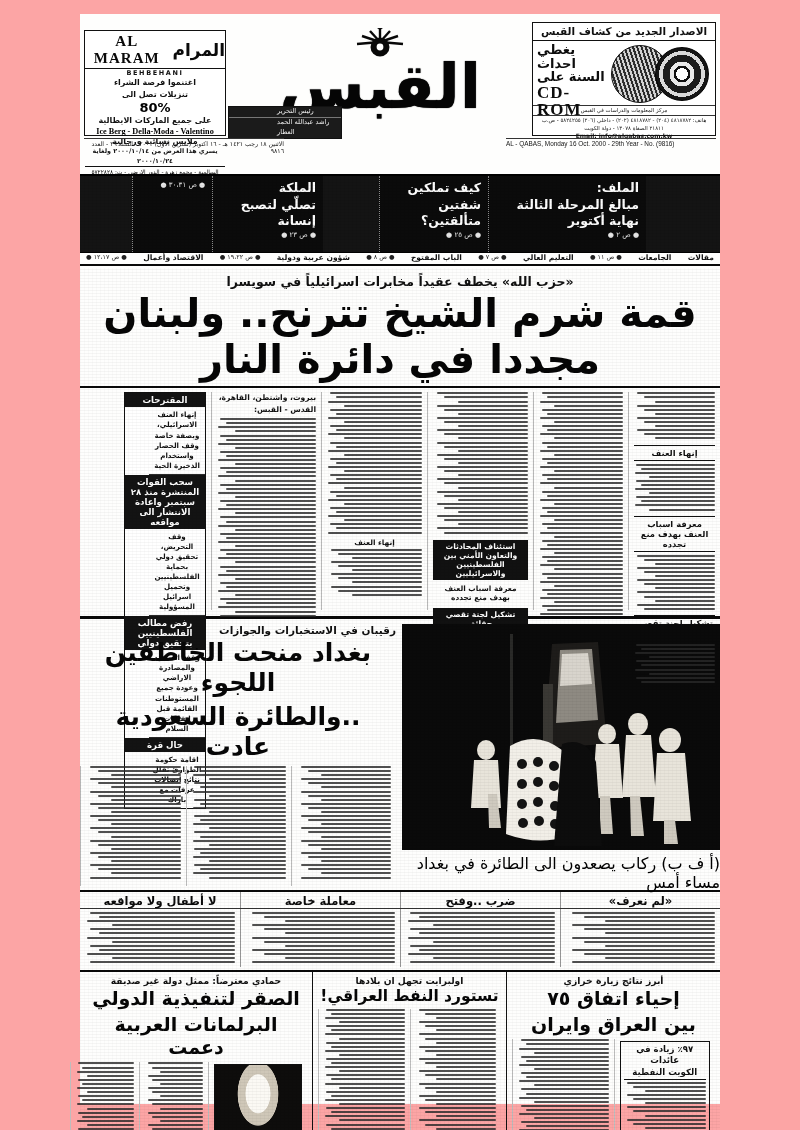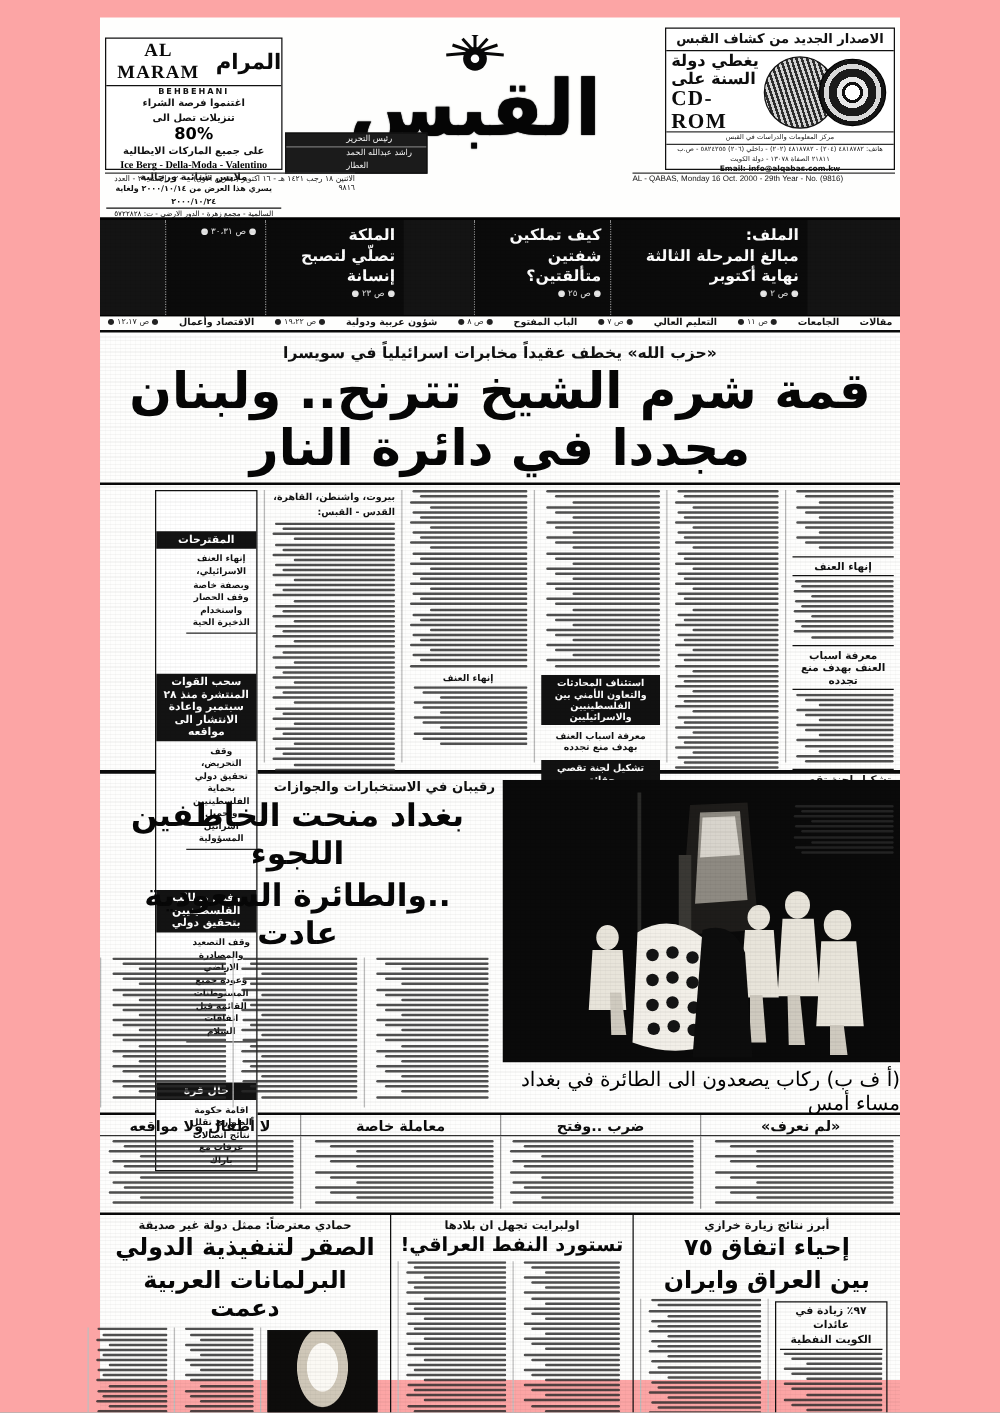--- a/index.html
+++ b/index.html
@@ -170,21 +170,21 @@
   .subhead-bar{
     background:#111;color:#fff;font-size:7.6px;font-weight:bold;text-align:center;
     padding:2px 3px;margin:4px 0 2px;letter-spacing:.2px;
   }
   .bullet-line{
     font-size:7.4px;color:#111;text-align:center;padding:2px 0;font-weight:bold;
   }
   .sidebox{border:1.6px solid #111;padding:0;background:#fff;}
   .sidebox .hd{
     background:#131313;color:#fff;text-align:center;font-size:8.6px;font-weight:bold;
-    padding:2px 0;letter-spacing:.4px;margin-top:32px;
+    padding:2px 0;letter-spacing:.4px;
   }
   .sidebox .it{
     font-size:7.1px;color:#111;text-align:center;line-height:1.42;
     padding:3px 3px;border-bottom:1px solid #2a2a2a;font-weight:bold;margin-left:24px;
   }
   .sidebox .it:last-child{border-bottom:none;}
   .subhead-boxed{
     border-top:1.4px solid #111;border-bottom:1.4px solid #111;text-align:center;
     font-size:8.4px;font-weight:bold;padding:2px 0;margin:3px 0;color:#111;
   }
@@ -246,21 +246,21 @@
   <div class="sheet">
 
     <div class="topbar">
 
       <div class="cdrom-ad">
         <div class="tline">الاصدار الجديد من كشاف القبس</div>
         <div class="cdrom-body">
           <div class="cd-globe"></div>
           <div class="cd-disc"></div>
           <div class="cd-txt">
-            <div class="l1">يغطي دولة</div>
+            <div class="l1">يغطي احداث</div>
             <div class="l2">السنة على</div>
             <div class="l3">CD- ROM</div>
           </div>
         </div>
         <div class="fine">مركز المعلومات والدراسات في القبس</div>
         <div class="fine">هاتف: ٤٨١٨٧٨٢ (٢٠٤) - ٤٨١٨٧٨٢ (٢٠٢) - داخلي (٢٠٦) ٥٨٢٤٢٥٥ - ص.ب ٢١٨١١ الصفاة ١٣٠٧٨ - دولة الكويت</div>
         <div class="email">Email: info@alqabas.com.kw</div>
       </div>
       <div class="dateline-en">AL - QABAS, Monday 16 Oct. 2000 - 29th Year - No. (9816)</div>
 

